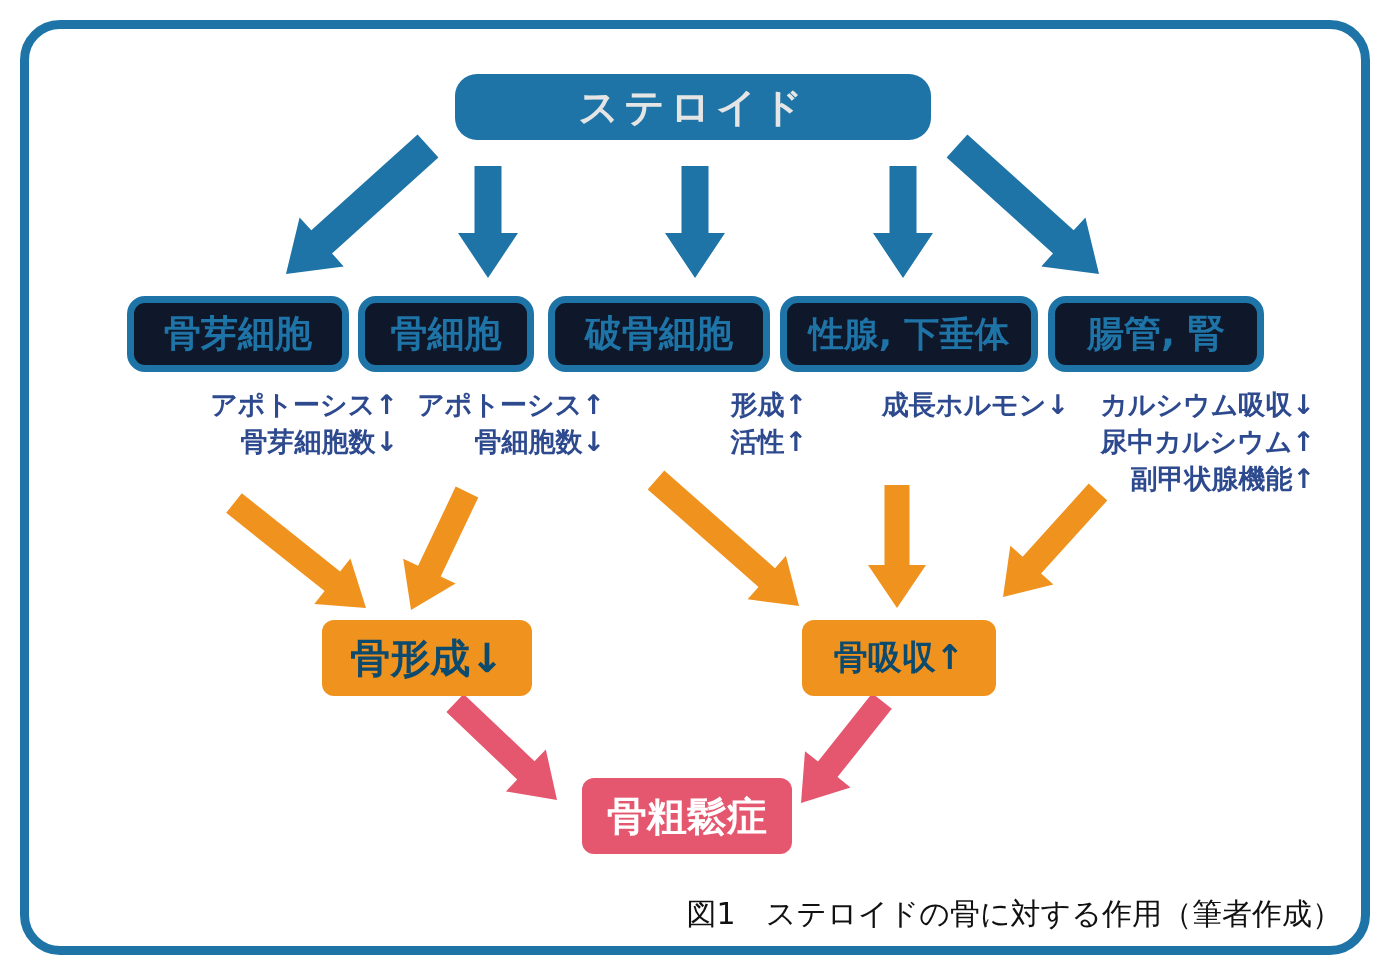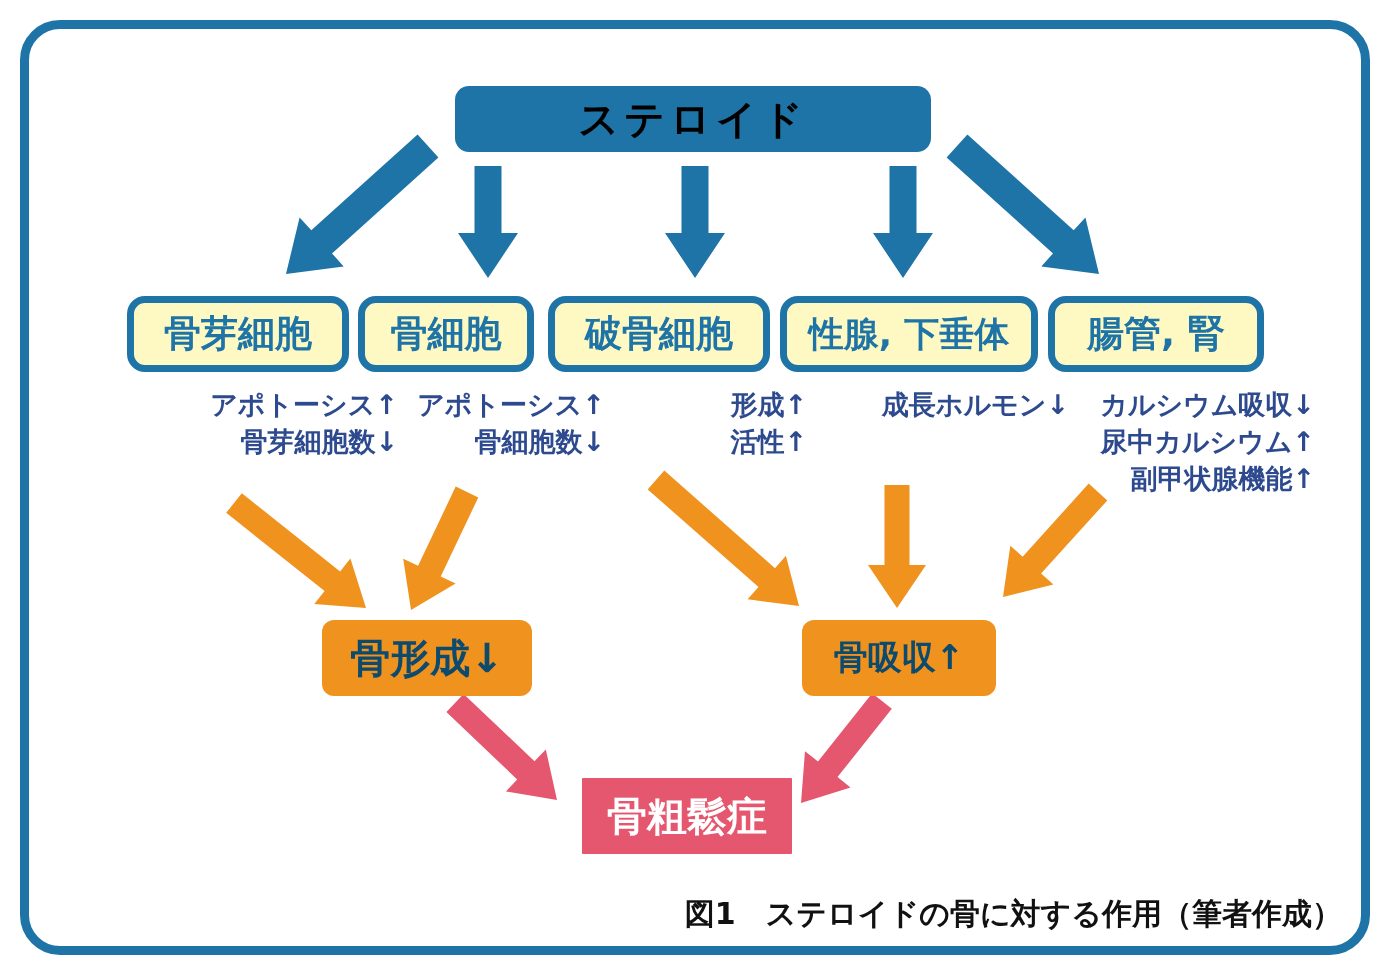--- a/index.html
+++ b/index.html
@@ -15,30 +15,30 @@
   .canvas{position:relative;width:1390px;height:975px;background:var(--bg);overflow:hidden;}
   .frame{
     position:absolute;left:20px;top:20px;width:1332px;height:917px;
     border:9px solid var(--blue);border-radius:40px;background:transparent;
   }
   .arrows{position:absolute;left:0;top:0;width:1390px;height:975px;pointer-events:none;}
   .node{
     position:absolute;display:flex;align-items:center;justify-content:center;
     font-weight:bold;box-sizing:border-box;text-align:center;white-space:nowrap;
   }
-  .node.filled-blue{background:var(--blue);color:#000000;border-radius:14px;margin-top:12px;}
-  .node.outline{background:#fef9c3;border:7px solid var(--blue);color:var(--blue);border-radius:18px;}
+  .node.filled-blue{background:var(--blue);color:#e5e5e5;border-radius:22px;}
+  .node.outline{background:#0f172a;border:7px solid var(--blue);color:var(--blue);border-radius:18px;}
   .node.filled-orange{background:var(--orange);color:#0c4a6e;border-radius:12px;}
-  .node.filled-pink{background:var(--pink);color:#fff;border-radius:1px;}
+  .node.filled-pink{background:var(--pink);color:#fff;border-radius:12px;}
   .effects{
     position:absolute;text-align:right;color:var(--navy);
     font-weight:bold;font-size:27px;line-height:37px;width:320px;
   }
   .caption{
-    position:absolute;font-weight:bold;font-size:30px;color:var(--caption);
+    position:absolute;font-weight:normal;font-size:30px;color:var(--caption);
     white-space:nowrap;
   }
 </style>
 </head>
 <body>
 
 <div class="canvas">
 
   <div class="frame"></div>
 

